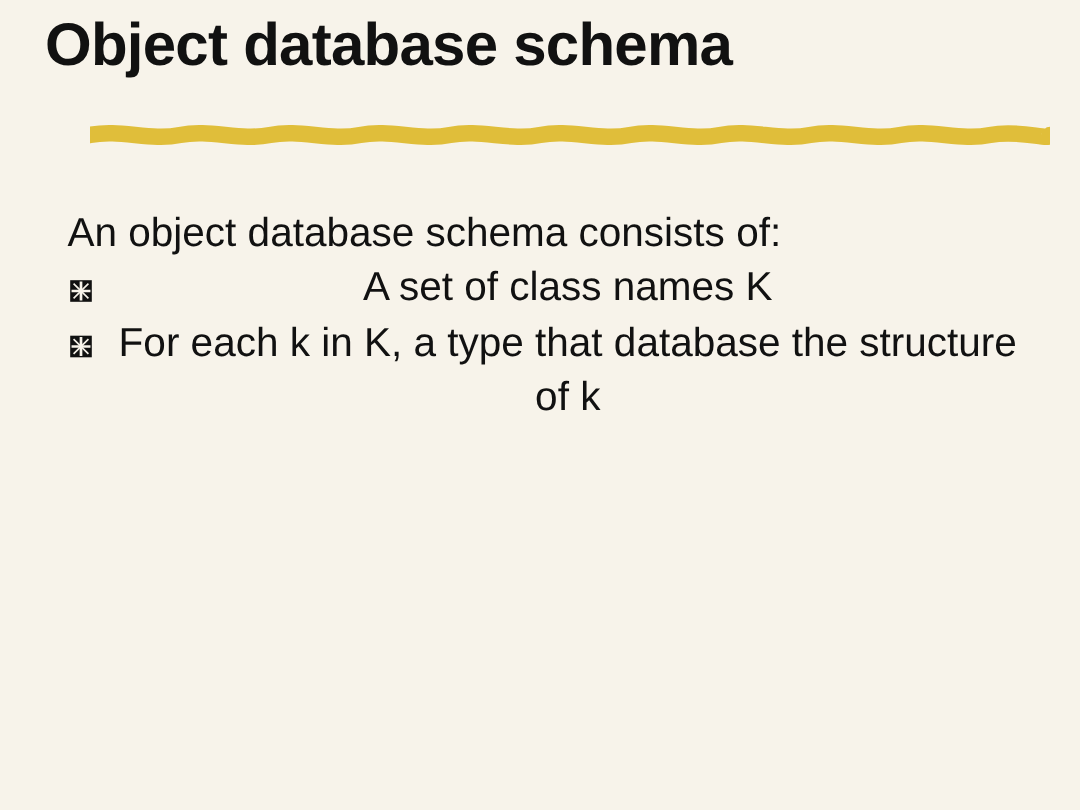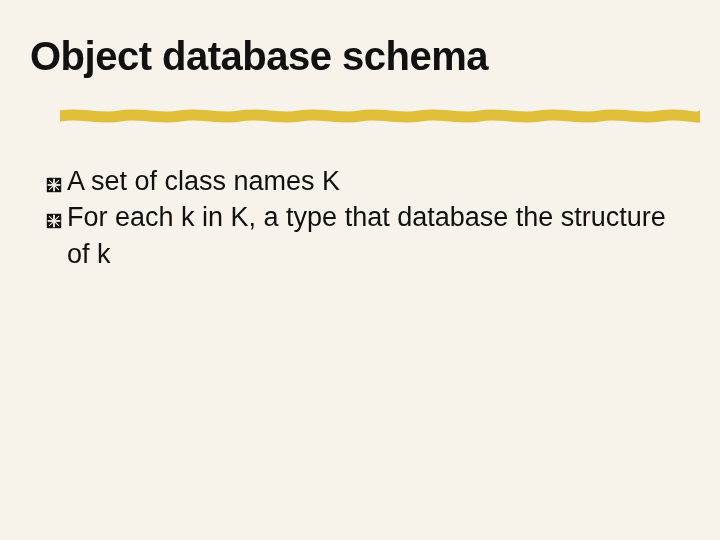--- a/index.html
+++ b/index.html
@@ -11,21 +11,21 @@
     width: 720px;
     height: 540px;
     background: #f7f3ea;
     font-family: Verdana, Geneva, sans-serif;
     overflow: hidden;
     position: relative;
   }
   .slide {
     width: 100%;
     height: 100%;
-    padding: 34px 30px 30px 30px;
+    padding: 8px 30px 30px 30px;
   }
   .title {
     font-size: 40px;
     font-weight: 700;
     color: #111;
     letter-spacing: -0.5px;
   }
   .divider {
     margin-top: 30px;
     margin-left: 30px;
@@ -63,20 +63,21 @@
     position: relative;
   }
   .bullet-icon svg {
     width: 18px;
     height: 18px;
     position: relative;
     top: 4px;
   }
   .bullet-text {
     flex: 1;
+    text-align: center;
   }
 </style>
 </head>
 <body>
 
 <div class="slide">
   <h1 class="title">Object database schema</h1>
 
   <div class="divider">
     <svg viewBox="0 0 640 14" preserveAspectRatio="none">
@@ -89,20 +90,21 @@
                C 320 3, 340 11, 360 7
                C 380 3, 400 11, 420 7
                C 440 3, 460 11, 480 7
                C 500 3, 520 11, 540 7
                C 560 3, 580 11, 600 7
                C 620 3, 640 11, 640 7" stroke="#e0be3a" stroke-width="11" fill="none" stroke-linecap="round"></path>
     </svg>
   </div>
 
   <div class="content">
+    <div class="intro">An object database schema consists of:</div>
 
     <div class="bullet-line">
       <span class="bullet-icon">
         <svg viewBox="0 0 20 20">
           <rect x="2" y="2" width="16" height="16" fill="#111"></rect>
           <line x1="10" y1="3" x2="10" y2="17" stroke="#f7f3ea" stroke-width="2"></line>
           <line x1="3" y1="10" x2="17" y2="10" stroke="#f7f3ea" stroke-width="2"></line>
           <line x1="4.5" y1="4.5" x2="15.5" y2="15.5" stroke="#f7f3ea" stroke-width="1.2"></line>
           <line x1="15.5" y1="4.5" x2="4.5" y2="15.5" stroke="#f7f3ea" stroke-width="1.2"></line>
         </svg>

